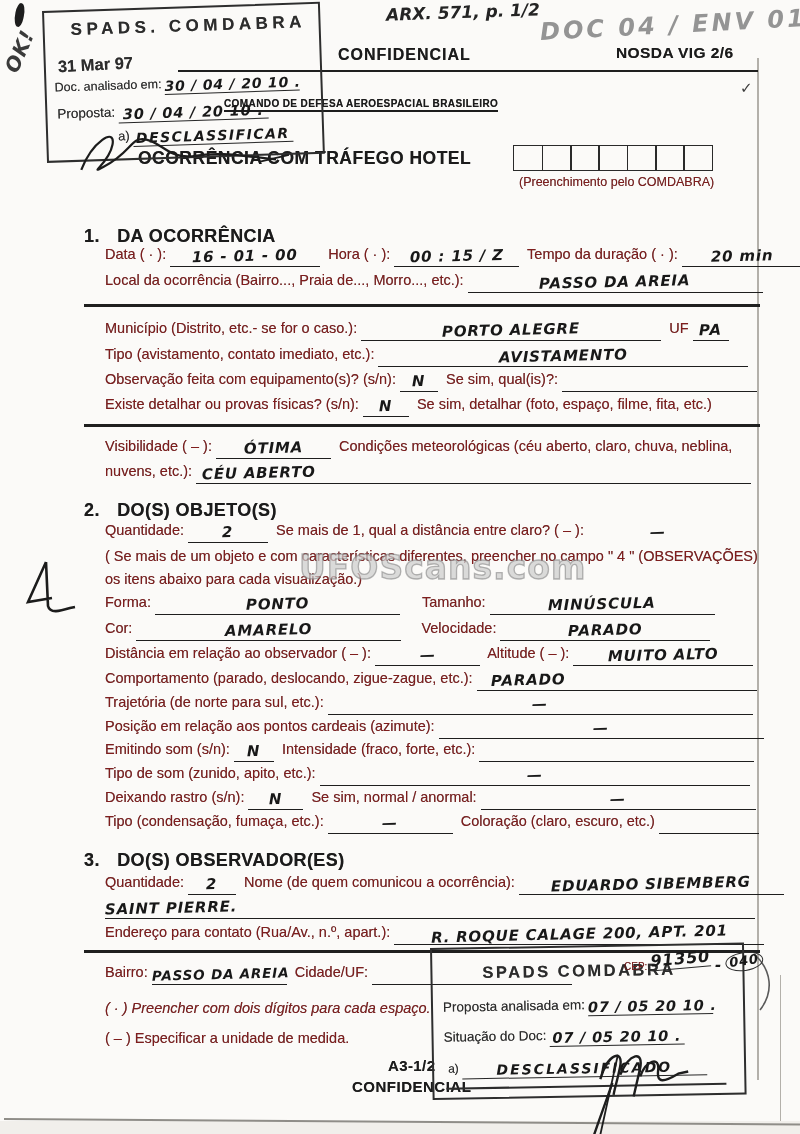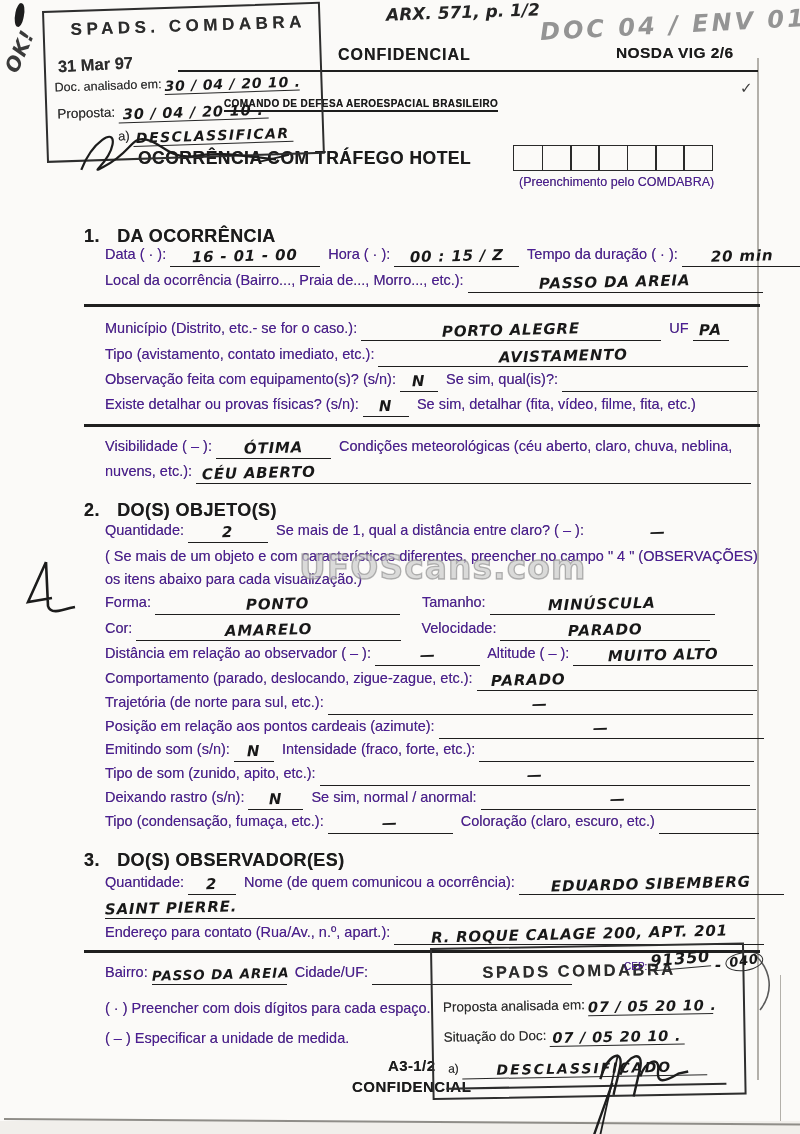--- a/index.html
+++ b/index.html
@@ -1,19 +1,19 @@
 <!DOCTYPE html>
 <html><head>
 <meta charset="utf-8">
 <style>
   html,body{margin:0;padding:0;background:#e9e7e3;}
   #page{position:relative;width:800px;height:1134px;background:#fbfaf8;overflow:hidden;
         font-family:"Liberation Sans",sans-serif;color:#1b1b1b;}
   .row{position:absolute;white-space:nowrap;font-size:14.5px;line-height:1.15;z-index:2;}
-  .lbl{color:#4c1d95;text-shadow:0 0 .5px rgba(0,0,0,.5);}
+  .lbl{color:#7f1d1d;text-shadow:0 0 .5px rgba(0,0,0,.5);}
   .fl{display:inline-block;border-bottom:1.7px solid #1e1e1e;text-align:center;
       height:17px;vertical-align:-3px;margin:0 4px;position:relative;}
   .fl.left{text-align:left;}
   .hw{font-family:"DejaVu Sans",sans-serif;font-style:italic;font-weight:bold;color:#181818;
       letter-spacing:.8px;}
   .fl .hw{display:inline-block;transform:rotate(-1.4deg) translateY(-1px);font-size:15px;}
   .hw-big{font-size:16px;}
   .hr{position:absolute;background:#1f1f1f;z-index:1;}
   .vline{position:absolute;background:#b3b0aa;z-index:0;}
   .stamp{position:absolute;border:2.5px solid #2e2e2e;background:transparent;z-index:3;overflow:visible;}
@@ -112,21 +112,21 @@
     <span class="lbl">Tipo (avistamento, contato imediato, etc.):</span><span class="fl" style="width:370px;"><span class="hw">AVISTAMENTO</span></span>
   </div>
 
   <div class="row" style="left:105px;top:371px;">
     <span class="lbl">Observação feita com equipamento(s)? (s/n):</span><span class="fl" style="width:38px;"><span class="hw">N</span></span>
     <span class="lbl">Se sim, qual(is)?:</span><span class="fl" style="width:195px;"><span class="hw"></span></span>
   </div>
 
   <div class="row" style="left:105px;top:396px;">
     <span class="lbl">Existe detalhar ou provas físicas? (s/n):</span><span class="fl" style="width:46px;"><span class="hw">N</span></span>
-    <span class="lbl">Se sim, detalhar (fita, vídeo, filme, fita, etc.)</span>
+    <span class="lbl">Se sim, detalhar (foto, espaço, filme, fita, etc.)</span>
   </div>
 
   <div class="hr" style="left:84px;top:424px;width:676px;height:2.5px;"></div>
 
   <div class="row" style="left:105px;top:438px;">
     <span class="lbl">Visibilidade ( – ):</span><span class="fl" style="width:115px;"><span class="hw">ÓTIMA</span></span>
     <span class="lbl">Condições meteorológicas (céu aberto, claro, chuva, neblina,</span>
   </div>
 
   <div class="row" style="left:105px;top:463px;">
@@ -214,21 +214,21 @@
     <span class="lbl">Endereço para contato (Rua/Av., n.º, apart.):</span><span class="fl" style="width:370px;"><span class="hw">R. ROQUE CALAGE 200, APT. 201</span></span>
   </div>
 
   <div class="hr" style="left:84px;top:950px;width:676px;height:2.5px;"></div>
 
   <div class="row" style="left:105px;top:964px;">
     <span class="lbl">Bairro:</span><span class="fl" style="width:135px;"><span class="hw" style="font-size:13.5px;">PASSO DA AREIA</span></span>
     <span class="lbl">Cidade/UF:</span><span class="fl" style="width:200px;"><span class="hw"></span></span>
   </div>
 
-  <div class="row lbl" style="left:105px;top:1000px;">( · ) Preencher com dois dígitos para cada espaço.</div>
+  <div class="row lbl" style="left:105px;top:1000px;font-style:italic;">( · ) Preencher com dois dígitos para cada espaço.</div>
   <div class="row lbl" style="left:105px;top:1030px;">( – ) Especificar a unidade de medida.</div>
 
   <div class="heading" style="left:388px;top:1057px;font-size:15px;">A3-1/2</div>
   <div class="heading" style="left:352px;top:1078px;font-size:15px;letter-spacing:.5px;">CONFIDENCIAL</div>
 
   <div class="stamp" style="left:430px;top:948px;width:310px;height:148px;transform:rotate(-1deg);transform-origin:0 0;">
     <div class="srow slbl" style="left:50px;top:14px;font-weight:bold;font-size:16.5px;letter-spacing:2.5px;">SPADS COMDABRA</div>
     <div class="srow" style="left:10px;top:50px;font-size:13.5px;">
       <span class="slbl">Proposta analisada em:</span><span class="sul" style="width:125px;"><span class="hw" style="font-size:14.5px;">07 / 05 20 10 .</span></span>
     </div>

